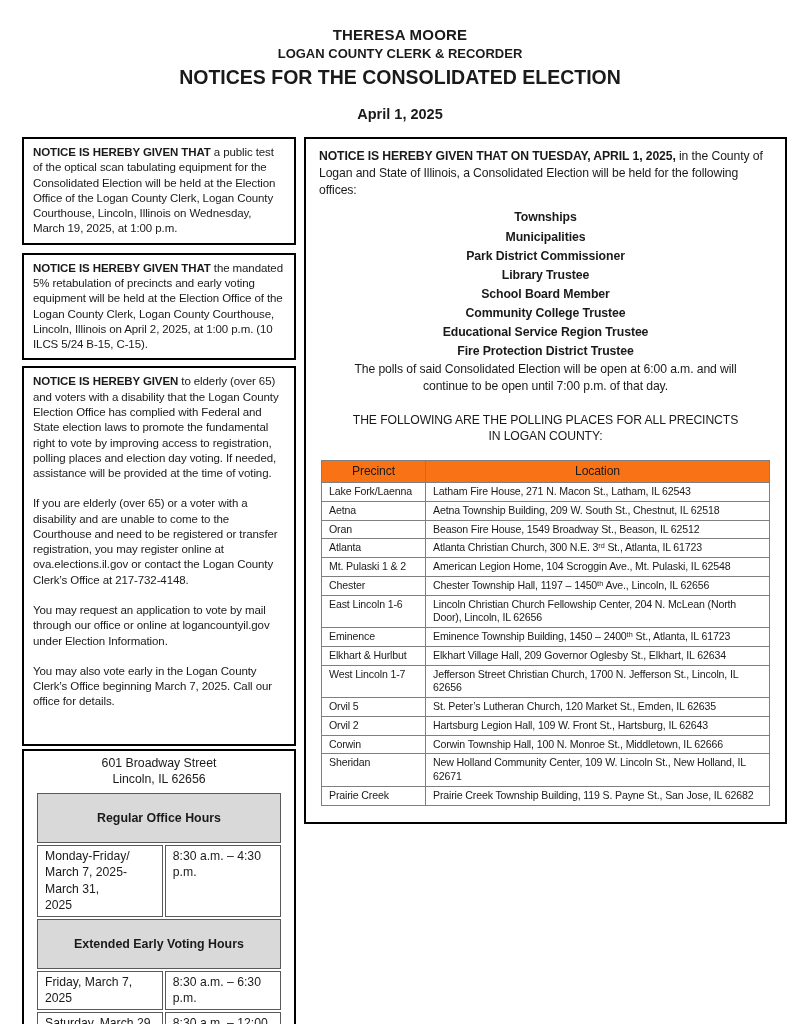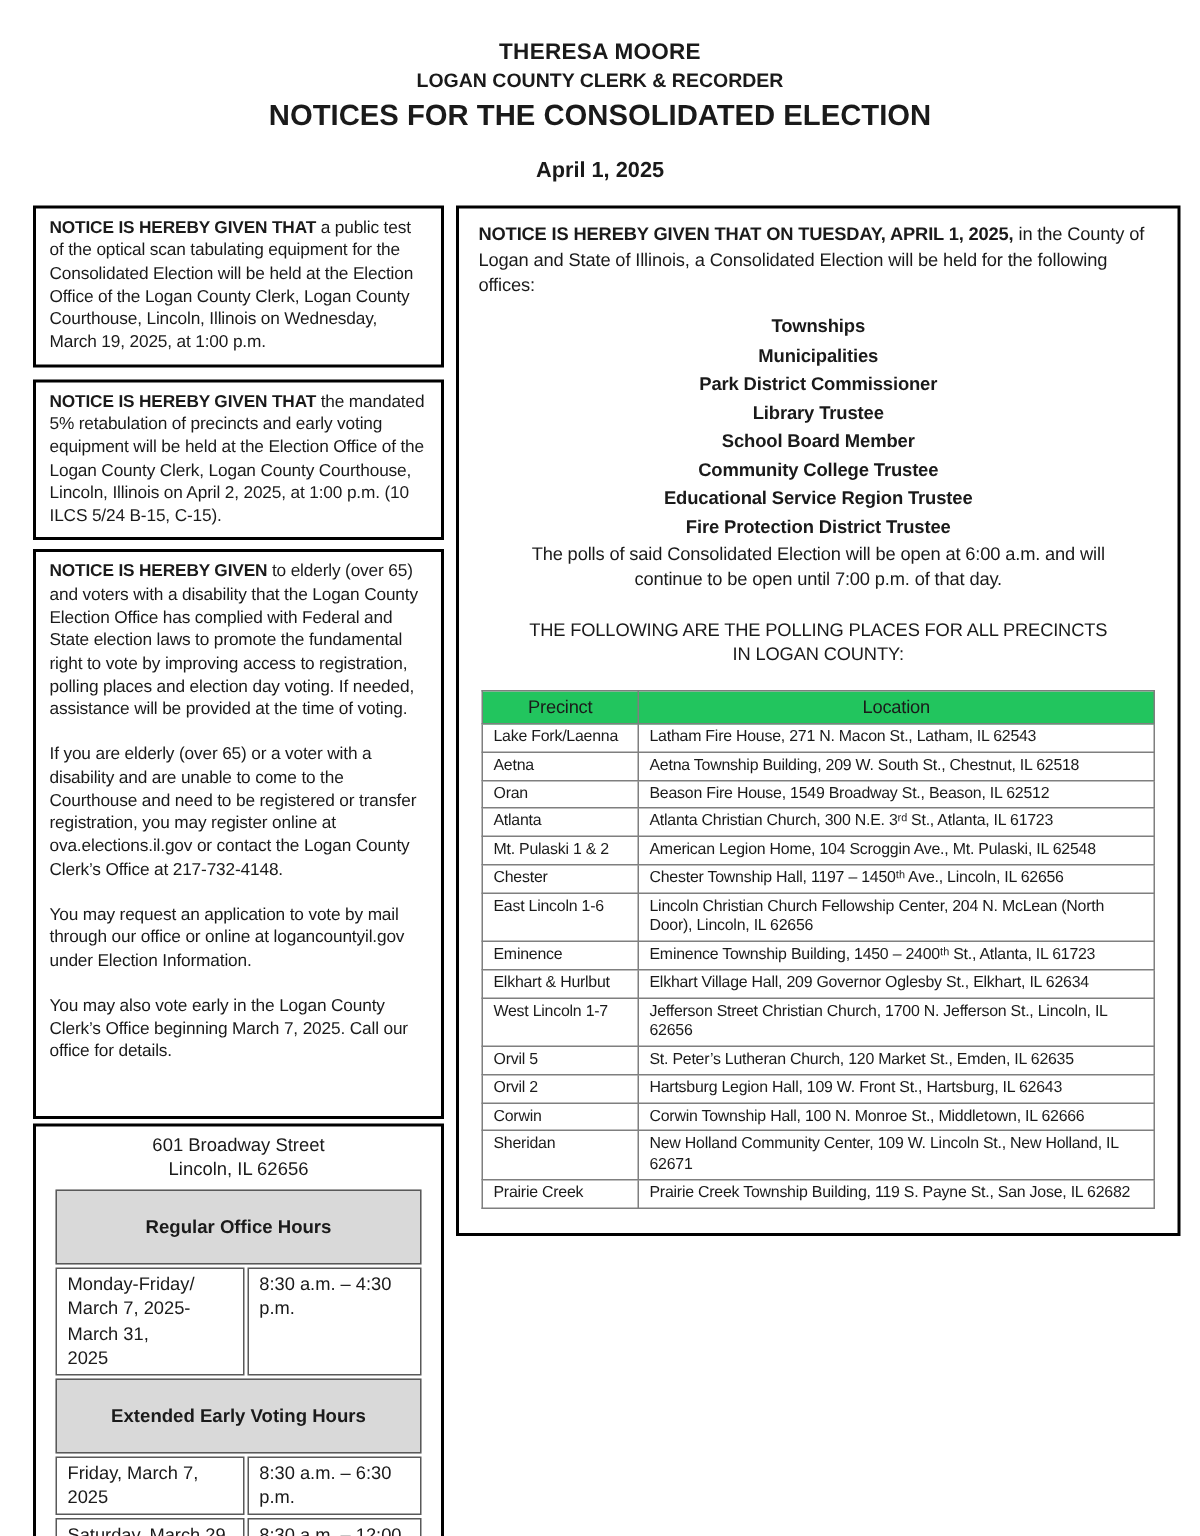--- a/index.html
+++ b/index.html
@@ -68,21 +68,21 @@
   .offices div { line-height: 1.55; }
   .polls { text-align: center; white-space: pre-line; }
   .following { text-align: center; white-space: pre-line; margin: 17px 0 15px; }
 
   table.polling {
     width: calc(100% - 4px); margin: 0 auto;
     border-collapse: collapse;
     letter-spacing: -0.15px;
   }
   table.polling th {
-    background: #22c55e; border: 1px solid #7f7f7f;
+    background: #f97316; border: 1px solid #7f7f7f;
     font-weight: normal; font-size: 12.2px; padding: 2px 4px; text-align: center;
   }
   table.polling td {
     border: 1px solid #7f7f7f; padding: 2px 7px;
     font-size: 10.6px; line-height: 1.3; vertical-align: top;
   }
   table.polling td.pc { width: 104px; }
 </style>
 </head>
 <body>

